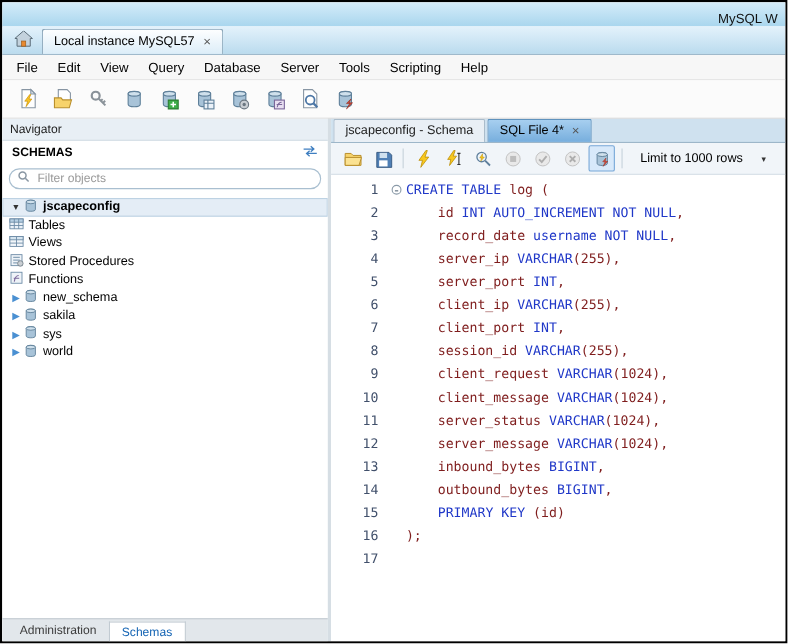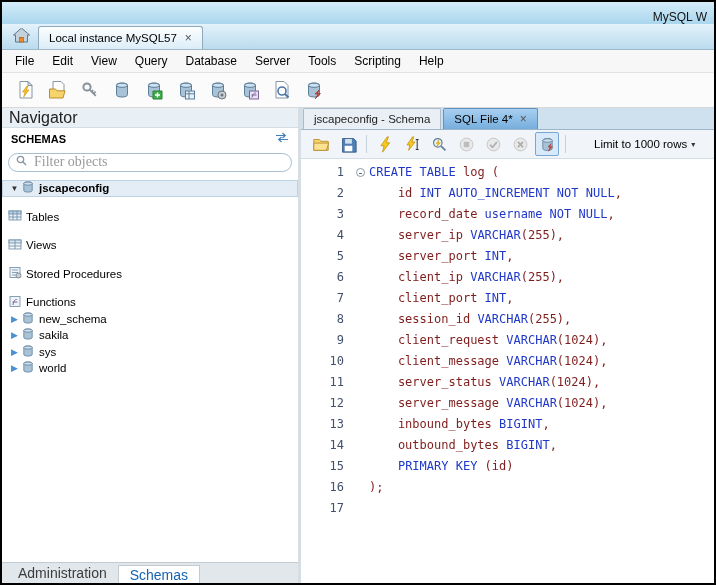--- a/index.html
+++ b/index.html
@@ -28,54 +28,54 @@
   .toolbar{flex:0 0 35px; background:#fbfbfb; border-bottom:1px solid #d8d8d8;
     display:flex; align-items:center; gap:5px; padding-left:10px;}
   .tbtn{width:27px; height:27px; display:grid; place-items:center; border-radius:3px;}
   
   .main{flex:1; display:flex; min-height:0;}
   .left{flex:0 0 296px; display:flex; flex-direction:column; background:#fff; min-height:0;}
   .splitter{flex:0 0 3px; background:#d6dee4;}
   .right{flex:1; display:flex; flex-direction:column; min-width:0; min-height:0;}
   
   .nav-header{flex:0 0 20px; background:#e8eff5; border-bottom:1px solid #d3dde4;
-    display:flex; align-items:center; padding:0 7px; font-size:16px; color:#222;}
+    display:flex; align-items:center; padding:0 7px; font-size:11px; color:#222;}
   .schemas-header{flex:0 0 21px; display:flex; align-items:center; justify-content:space-between;
     padding:0 9px; font-weight:bold; font-size:11px;}
   .filter-row{flex:0 0 26px; display:flex; align-items:center; padding:0 6px;}
   .filter-box{flex:1; height:19px; border:1px solid #a9bfd0; border-radius:10px;
     display:flex; align-items:center; padding:0 7px; gap:5px; background:#fff;}
-  .filter-box input{border:none; outline:none; flex:1; font-size:14px;
-    font-family:Liberation Serif, serif; background:transparent; color:#333;}
+  .filter-box input{border:none; outline:none; flex:1; font-size:11px;
+    font-family:Liberation Sans, sans-serif; background:transparent; color:#333;}
   .filter-box input::placeholder{color:#9a9a9a;}
   .tree{flex:1; min-height:0; padding-top:5px; font-size:11.5px; overflow:hidden;}
   .trow{height:16.5px; display:flex; align-items:center; padding-left:6px;}
   .trow .arrow{width:13px; font-size:8px; color:#333; text-align:center; flex:0 0 13px;}
   .trow .arrow.col{color:#4a90d2; font-size:9px;}
   .trow.sel{background:#e4edf6; outline:1px solid #bdd2e3; outline-offset:-1px;}
-  .trow.child{margin-top:12px;}
+  .trow.child{}
   .lbl{margin-left:4px; white-space:nowrap;}
   .bold{font-weight:bold;}
   .nav-bottom{flex:0 0 21px; background:#e2e7eb; border-top:1px solid #c2cbd2;
-    display:flex; align-items:stretch; padding-left:5px; font-size:14px;}
+    display:flex; align-items:stretch; padding-left:5px; font-size:11px;}
   .nav-tab{display:flex; align-items:center; padding:0 11px; color:#3c3c3c;}
   .nav-tab.active{background:#fff; color:#1464b4; border:1px solid #c2cbd2; border-bottom:none; margin-top:2px;}
   
   .editor-tabs{flex:0 0 22px; background:#cfe1ef; display:flex; align-items:flex-end;
     padding-left:2px; border-bottom:1px solid #9db6c9;}
   .etab{height:21px; display:flex; align-items:center; gap:7px; padding:0 10px;
     font-size:11.5px; background:#e9eff5; border:1px solid #aabccb; border-bottom:none;
     border-radius:2px 2px 0 0; margin-right:2px; color:#222; white-space:nowrap;}
   .etab.active{background:linear-gradient(#a7cfF0,#77aedd); border-color:#5f92bd; color:#000;}
   .sql-toolbar{flex:0 0 29px; background:#f1f5f9; border-bottom:1px solid #d3dde5;
     display:flex; align-items:center; gap:3px; padding-left:8px;}
   .sbtn{width:24px; height:24px; display:grid; place-items:center;}
   .sbtn.active-box{background:#d8e9fa; border:1px solid #77a7d7; border-radius:2px;}
   .sep{width:1px; height:18px; background:#c6d2db; margin:0 3px;}
-  .limit{display:flex; align-items:center; gap:4px; font-size:11.5px; margin-left:16px; padding:2px 6px; white-space:nowrap;}
+  .limit{display:flex; align-items:center; gap:17px; font-size:11.5px; margin-left:4px; padding:2px 6px; white-space:nowrap;}
   .caret{font-size:8px; color:#333;}
   
   .code-wrap{flex:1; display:flex; min-height:0; background:#fff; padding-top:3px;
     font-family:"DejaVu Sans Mono","Liberation Mono",monospace; font-size:12px; line-height:21px;}
   .gutter{flex:0 0 50px; text-align:right; padding-right:7px; color:#41506b;}
   .codecol{flex:1; min-width:0;}
   .code-line{display:flex;}
   .fold{width:18px; flex:0 0 18px; display:inline-flex; align-items:center; justify-content:center;}
   .fold-box{width:9px; height:9px; border:1px solid #8a9aa8; border-radius:50%; position:relative; background:#fff;}
   .fold-box::after{content:""; position:absolute; left:2px; right:2px; top:3.5px; height:1px; background:#5b6c7c;}

